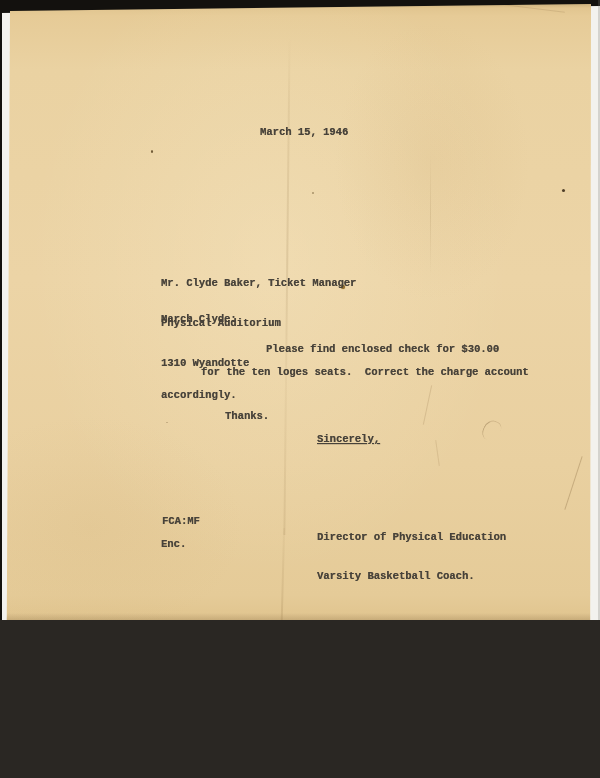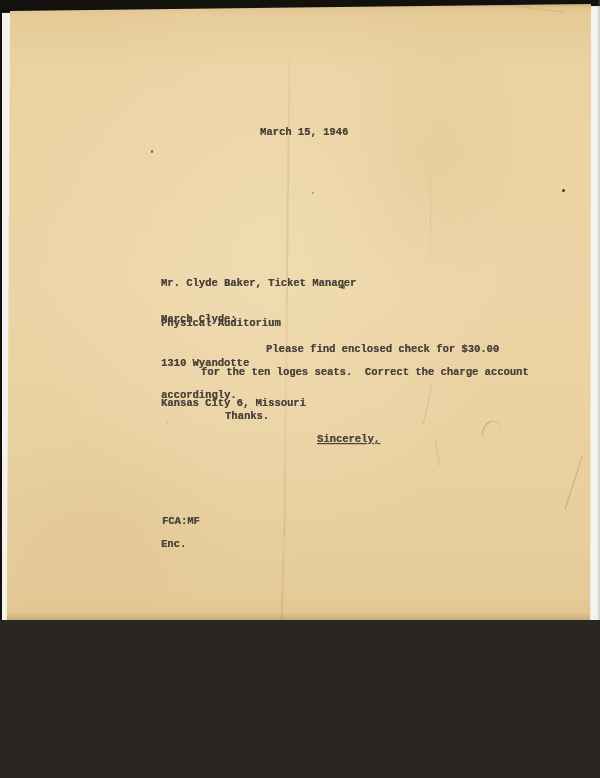--- a/index.html
+++ b/index.html
@@ -113,29 +113,32 @@
       <div class="mark spk s9"></div>
       <div class="mark spk s10"></div>
     </div>
 
     <div class="txt t-date">March 15, 1946</div>
 
     <div class="txt t-addr">
       <div>Mr. Clyde Baker, Ticket Manager</div>
       <div>Physical Auditorium</div>
       <div>1310 Wyandotte</div>
-      <div>Kansas City 6, Missouri</div>
     </div>
 
     <div class="txt t-sal">March Clyde:</div>
 
     <div class="txt t-b1">Please find enclosed check for $30.00</div>
     <div class="txt t-b2">for the ten loges seats.  Correct the charge account</div>
     <div class="txt t-b3">accordingly.</div>
     <div class="txt t-thanks">Thanks.</div>
 
     <div class="txt t-close">Sincerely,</div>
 
+    <div class="txt t-sig">
+      <div>Director of Physical Education</div>
+      <div>Varsity Basketball Coach.</div>
+    </div>
 
     <div class="txt t-ref">FCA:MF</div>
     <div class="txt t-enc">Enc.</div>
   </div>
 </div>
 
 </body></html>

